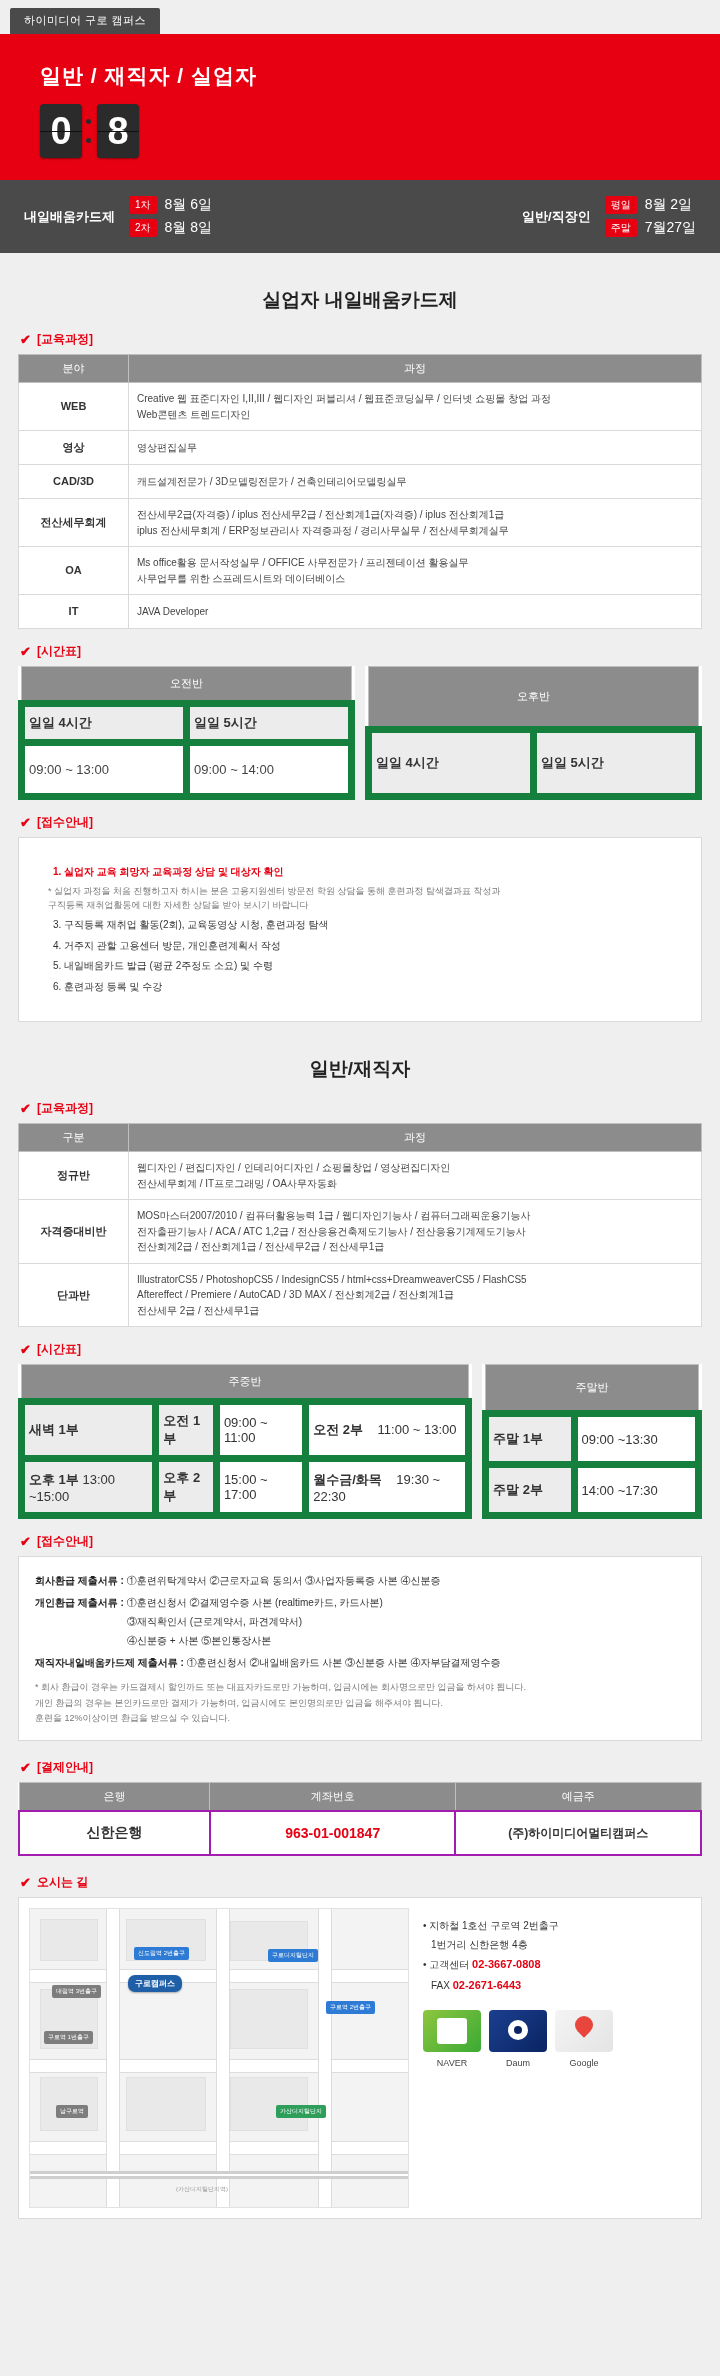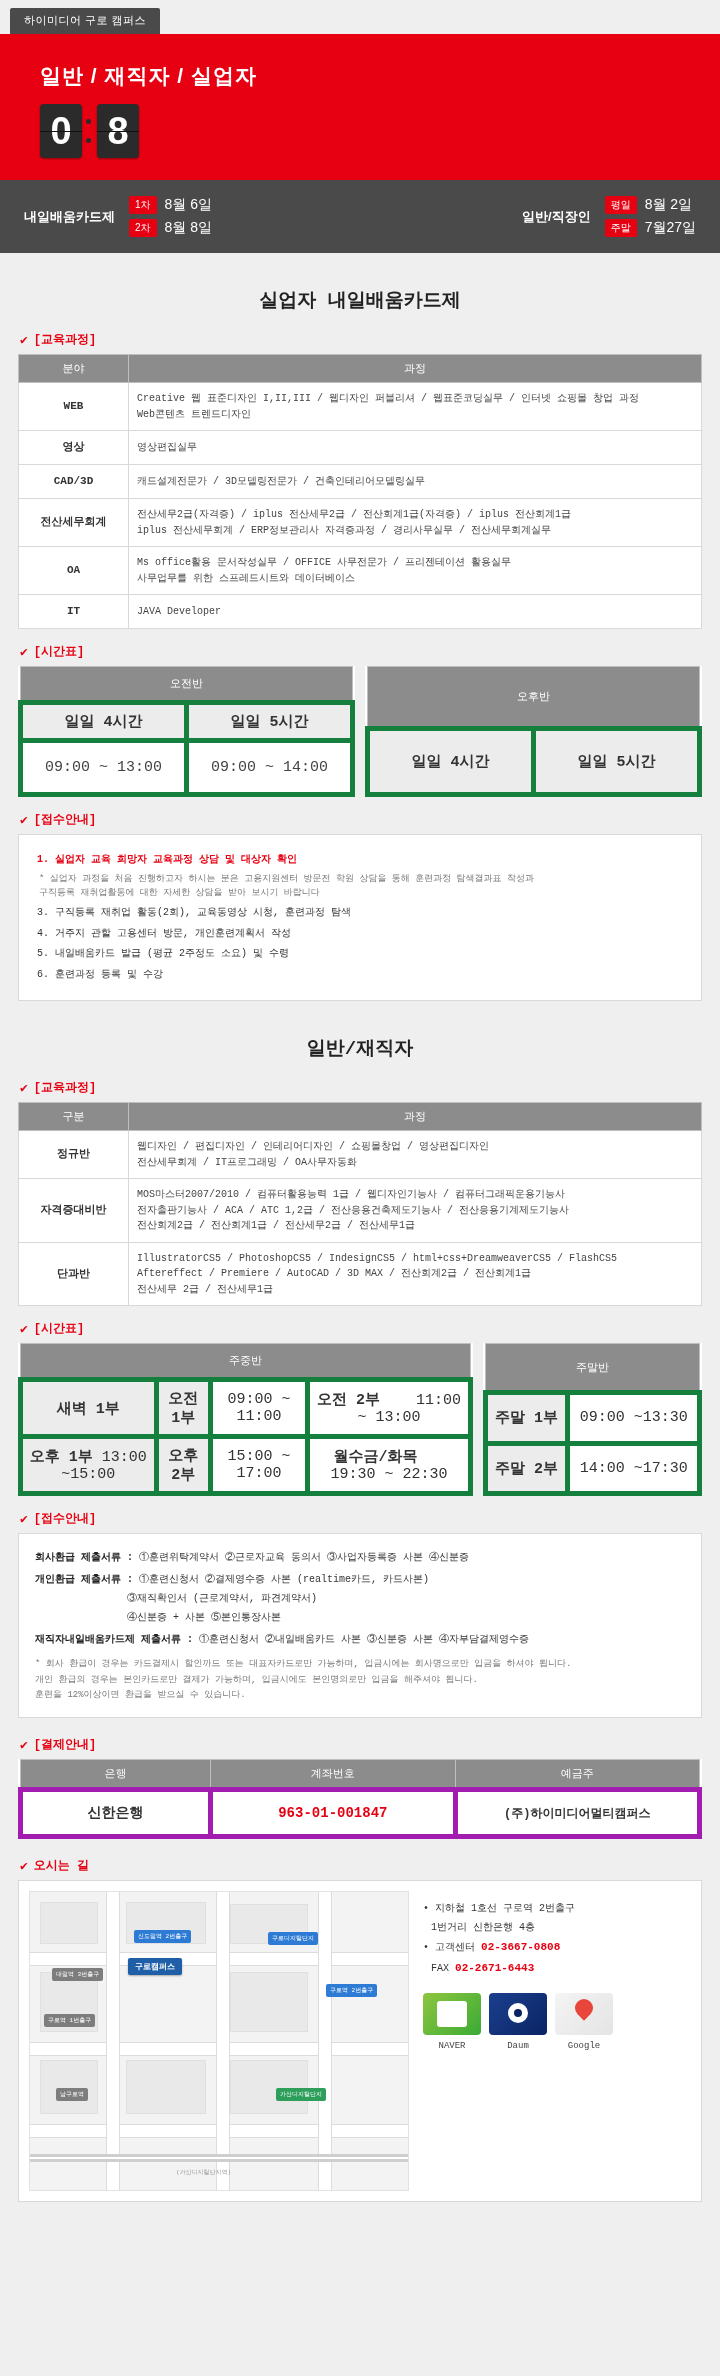--- a/index.html
+++ b/index.html
@@ -55,21 +55,21 @@
   .datebar .rows { display:flex; flex-direction:column; gap:5px; }
   .datebar .r { display:flex; align-items:center; gap:8px; }
   .datebar .badge {
     background:#e60012; color:#fff; font-size:10px; padding:2px 6px; border-radius:2px;
     min-width:26px; text-align:center;
   }
   .datebar .val { font-size:14px; }
   .datebar .spacer { flex:1; }
 
   
-  .content { padding:24px 18px 30px 18px; background:#efefef;font-family:Liberation Mono, monospace; }
+  .content { padding:24px 18px 30px 18px; background:#efefef; }
   .sec-title {
     text-align:center; font-size:19px; font-weight:bold; color:#222;
     margin:10px 0 18px 0;
   }
   .sub-head {
     display:flex; align-items:center; gap:6px; margin:14px 0 6px 2px;
     font-size:12px; font-weight:bold; color:#e60012;
   }
   .check { color:#e60012; font-size:13px; font-weight:bold; }
 
@@ -86,51 +86,51 @@
     width:110px; text-align:center; font-weight:bold; color:#333; font-size:11px;
   }
 
   
   .tt-wrap { display:flex; gap:10px; }
   .tt { flex:1; border-collapse:collapse; background:#fff; }
   .tt th {
     background:#8c8c8c; color:#fff; font-size:11px; font-weight:normal;
     padding:9px; border:1px solid #bfbfbf;
   }
-  .tt td { border:5px solid #15803d; font-size:15px; text-align:center; padding:7px 4px; }
+  .tt td { border:7px solid #15803d; font-size:13px; text-align:left; padding:7px 4px; }
   .tt td.h { background:#ececec; font-weight:bold; color:#333; }
   .tt td.time { padding:16px 4px; color:#444; }
 
   
   .notice {
     background:#fff; border:1px solid #d9d9d9; padding:12px 16px;
     font-size:10px; line-height:1.85; color:#333;
   }
-  .notice ol { margin:4px; padding-left:16px; }
+  .notice ol { margin:13px; padding-left:16px; }
   .notice li { margin-bottom:2px; }
   .notice .red { color:#e60012; font-weight:bold; }
   .notice .sub-note { color:#777; font-size:9px; display:block; margin:2px 0 4px 0; line-height:1.6;}
 
   .apply {
     background:#fff; border:1px solid #d9d9d9; padding:14px 16px;
     font-size:10px; line-height:1.9; color:#333;
   }
   .apply .ln { margin-bottom:3px; }
   .apply b { color:#222; }
   .apply .indent { padding-left:92px; display:block; }
   .apply .foot { color:#777; font-size:9px; line-height:1.7; margin-top:8px; display:block; }
 
   
   table.pay { width:100%; border-collapse:collapse; background:#fff; }
   table.pay th {
     background:#8c8c8c; color:#fff; font-size:11px; font-weight:normal;
     padding:6px; border:1px solid #bfbfbf;
   }
   table.pay td {
-    border:5px solid #a21caf; text-align:center; padding:12px 6px; font-size:14px; font-weight:bold;
+    border:2px solid #a21caf; text-align:center; padding:12px 6px; font-size:14px; font-weight:bold;
   }
   table.pay td.acct { color:#e60012; }
   table.pay td.owner { font-size:12px; color:#333; }
 
   
   .map-box { display:flex; gap:14px; background:#fff; border:1px solid #d9d9d9; padding:10px; }
   .map {
     width:380px; height:300px; background:#f3f3f3; position:relative; overflow:hidden;
     border:1px solid #e2e2e2;
   }
@@ -140,21 +140,21 @@
   .map .rail:after{content:"";position:absolute;left:0;right:0;top:3px;height:2px;background:#fff;}
   .map .blk { position:absolute; background:#e9e9e9; border:1px solid #e0e0e0; }
   .map .marker {
     position:absolute; background:#2d7bd4; color:#fff; font-size:6px; padding:2px 4px;
     border-radius:2px; white-space:nowrap;
   }
   .map .marker.gray { background:#7d7d7d; }
   .map .marker.green { background:#2e9e5b; }
   .map .here {
     position:absolute; background:#1f5fa8; color:#fff; font-size:8px; font-weight:bold;
-    padding:3px 7px; border-radius:2px; white-space:nowrap; box-shadow:0 1px 2px rgba(0,0,0,.3);
+    padding:3px 7px; border-radius:7px; white-space:nowrap; box-shadow:0 1px 2px rgba(0,0,0,.3);
   }
   .map .mlabel { position:absolute; font-size:6px; color:#999; }
   .map-info { flex:1; font-size:10px; line-height:1.9; color:#333; padding-top:8px; }
   .map-info .tel { color:#e60012; font-weight:bold; font-size:11px; }
   .portals { display:flex; gap:8px; margin-top:14px; }
   .portal { width:58px; text-align:center; font-size:9px; color:#444; }
   .portal .sq { width:58px; height:42px; border-radius:4px; margin-bottom:3px; position:relative; overflow:hidden; }
   .p-naver { background:linear-gradient(135deg,#8ec63f,#3aaa35); }
   .p-daum  { background:linear-gradient(135deg,#1b3f8f,#0a2463); }
   .p-google{ background:linear-gradient(135deg,#f4f4f4,#e4e4e4); }

